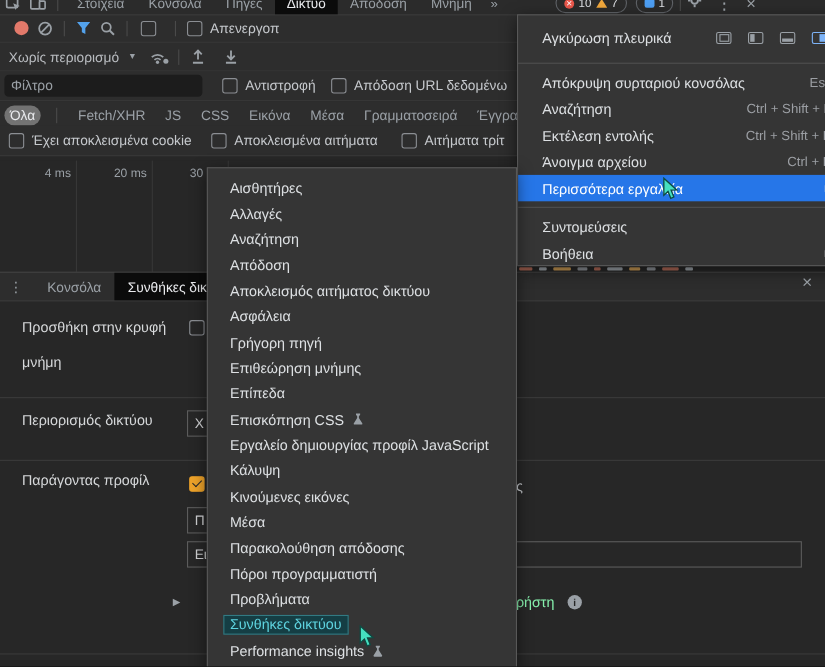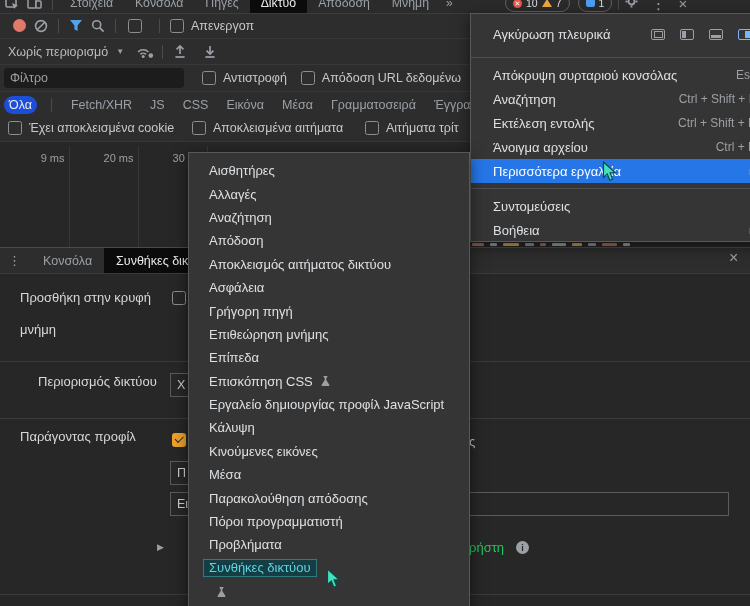--- a/index.html
+++ b/index.html
@@ -34,21 +34,21 @@
   .cb.checked{background:#eea32a;border-color:#eea32a;}
   .cb.checked::after{content:"";display:block;width:7px;height:3.5px;border-left:1.8px solid #2a2a2a;border-bottom:1.8px solid #2a2a2a;transform:rotate(-45deg);margin:2.2px 0 0 1.6px;}
   .cbgap{margin-right:7px;}
   .record{width:13px;height:13px;border-radius:50%;background:#e2796a;flex:none;}
   .iconbtn{display:flex;align-items:center;justify-content:center;width:22px;height:20px;flex:none;}
   .selectlike{display:flex;align-items:center;font-size:12.5px;color:#b9bcc0;gap:8px;}
   .caret{font-size:8px;color:#9aa0a6;}
   .filter-input{width:168px;height:20px;background:#1c1c1c;border:none;border-radius:4px;color:#ec4899;font-size:12.5px;padding:0 6px;outline:none;font-family:inherit;}
   .filter-input::placeholder{color:#9aa0a6;}
   .chip{font-size:12.5px;color:#9aa0a6;padding:2px 5px;border-radius:10px;white-space:nowrap;}
-  .chip.selected{background:#1d4ed8;color:#e9eaed;}
+  .chip.selected{background:#737373;color:#e9eaed;}
   
   .waterfall{position:absolute;top:146px;left:0;right:0;height:101px;background:#272727;}
   .vline{position:absolute;top:0;bottom:0;width:1px;background:#373737;}
   .tick{position:absolute;top:6px;font-size:11px;color:#9aa0a6;transform:translateX(-100%);white-space:nowrap;}
   
   .drawer-top{position:absolute;top:247px;left:0;right:0;height:1px;background:#4a4a4a;z-index:1;}
   .drawer-tabs{position:absolute;top:248px;left:0;right:0;height:25px;background:#2d2d2d;border-bottom:1px solid #3b3b3b;display:flex;align-items:center;z-index:1;}
   .kebab2{color:#9aa0a6;font-size:13px;margin:0 10px 0 8px;}
   .dtab{height:25px;display:flex;align-items:center;padding:0 12px;font-size:12.5px;color:#9aa0a6;white-space:nowrap;}
   .dtab.active{background:#0b0b0b;color:#e9eaed;}
@@ -232,21 +232,21 @@
         <span class="lbl">Αποκλεισμένα αιτήματα</span>
       </span>
       <span style="position: absolute; left: 365px; display: flex; align-items: center;">
         <span class="cb cbgap"></span>
         <span class="lbl">Αιτήματα τρίτ</span>
       </span>
     </div>
 
   <div class="waterfall" id="waterfall">
       <span class="vline" style="left: 68.5px;"></span>
-      <span class="tick" style="left: 64.5px;">9 ms</span>
+      <span class="tick" style="left: 64.5px;">4 ms</span>
       <span class="vline" style="left: 137.5px;"></span>
       <span class="tick" style="left: 133.5px;">20 ms</span>
       <span class="vline" style="left: 206.5px;"></span>
       <span class="tick" style="left: 202.5px;">30 ms</span>
     </div>
 
   <div class="sliver" id="sliver">
       <i style="background: rgb(176, 106, 88); width: 12px;"></i>
       <i style="background: rgb(154, 160, 166); width: 7px;"></i>
       <i style="background: rgb(201, 154, 85); width: 16px;"></i>
@@ -269,38 +269,38 @@
   </div>
   <span class="drawer-close">×</span>
 
   <div class="hr" style="top:361px;"></div>
   <div class="hr" style="top:418px;"></div>
   <div class="hr" style="top:594px;"></div>
 
   <div class="panel-label" style="left:20px;top:282px;width:155px;">Προσθήκη στην κρυφή μνήμη</div>
   <span class="cb abs" style="left:172px;top:291px;z-index:1;"></span>
 
-  <div class="panel-label" style="left:20px;top:366px;margin-left:18px;">Περιορισμός δικτύου</div>
+  <div class="panel-label" style="left:20px;top:366px;">Περιορισμός δικτύου</div>
   <div class="boxfield" style="left:170px;top:373px;width:200px;">
     <span>Χ</span>
   </div>
 
   <div class="panel-label" style="left:20px;top:421px;">Παράγοντας προφίλ</div>
   <span class="cb checked abs" style="left:172px;top:433px;z-index:1;"></span>
   <span class="tail" style="left:469px;top:434px;">ς</span>
 
   <div class="boxfield" style="left:170px;top:461px;width:240px;">
     <span>Π</span>
   </div>
   <div class="boxfield" style="left:170px;top:492px;width:559px;">
     <span>Ει</span>
   </div>
 
   <span class="disc" style="left:157px;top:542px;">▶</span>
-  <span class="tail" style="left:469px;top:540px;color:#22c55e;">ρήστη</span>
+  <span class="tail" style="left:469px;top:540px;color:#86efac;">ρήστη</span>
   <span class="info" style="left:516px;top:541px;">i</span>
 
   <div class="menu" id="main-menu">
       <div class="mitem dock">
         <span class="mlabel">Αγκύρωση πλευρικά</span>
         <span class="docks">
           <span class="dk dk-undock"></span>
           <span class="dk dk-left"></span>
           <span class="dk dk-bottom"></span>
           <span class="dk dk-right"></span>
@@ -391,20 +391,21 @@
       <div class="smitem">
         <span class="smlabel">Πόροι προγραμματιστή</span>
       </div>
       <div class="smitem">
         <span class="smlabel">Προβλήματα</span>
       </div>
       <div class="smitem">
         <span class="smlabel teal">Συνθήκες δικτύου</span>
       </div>
       <div class="smitem">
+        <span class="smlabel">Performance insights</span>
         <span class="beaker">
           <svg width="11" height="12" viewBox="0 0 11 12">
             <path d="M3.6 1h3.8v1.1L6.3 3.3V5l3 4.7c.4.6 0 1.3-.7 1.3H2.4c-.7 0-1.1-.7-.7-1.3l3-4.7V3.3L3.6 2.1z" fill="#9aa0a6"></path>
           </svg>
         </span>
       </div>
     </div>
 
   <svg class="cursor" style="left:602px;top:161px;" width="16" height="22" viewBox="0 0 16 22">
     <path d="M1.5 1 L1.5 16.5 L5.3 13 L7.8 19.3 L10.6 18.1 L8.1 11.9 L13.2 11.7 Z" fill="#45e0c0" stroke="#0e4a42" stroke-width="1.2"></path>

